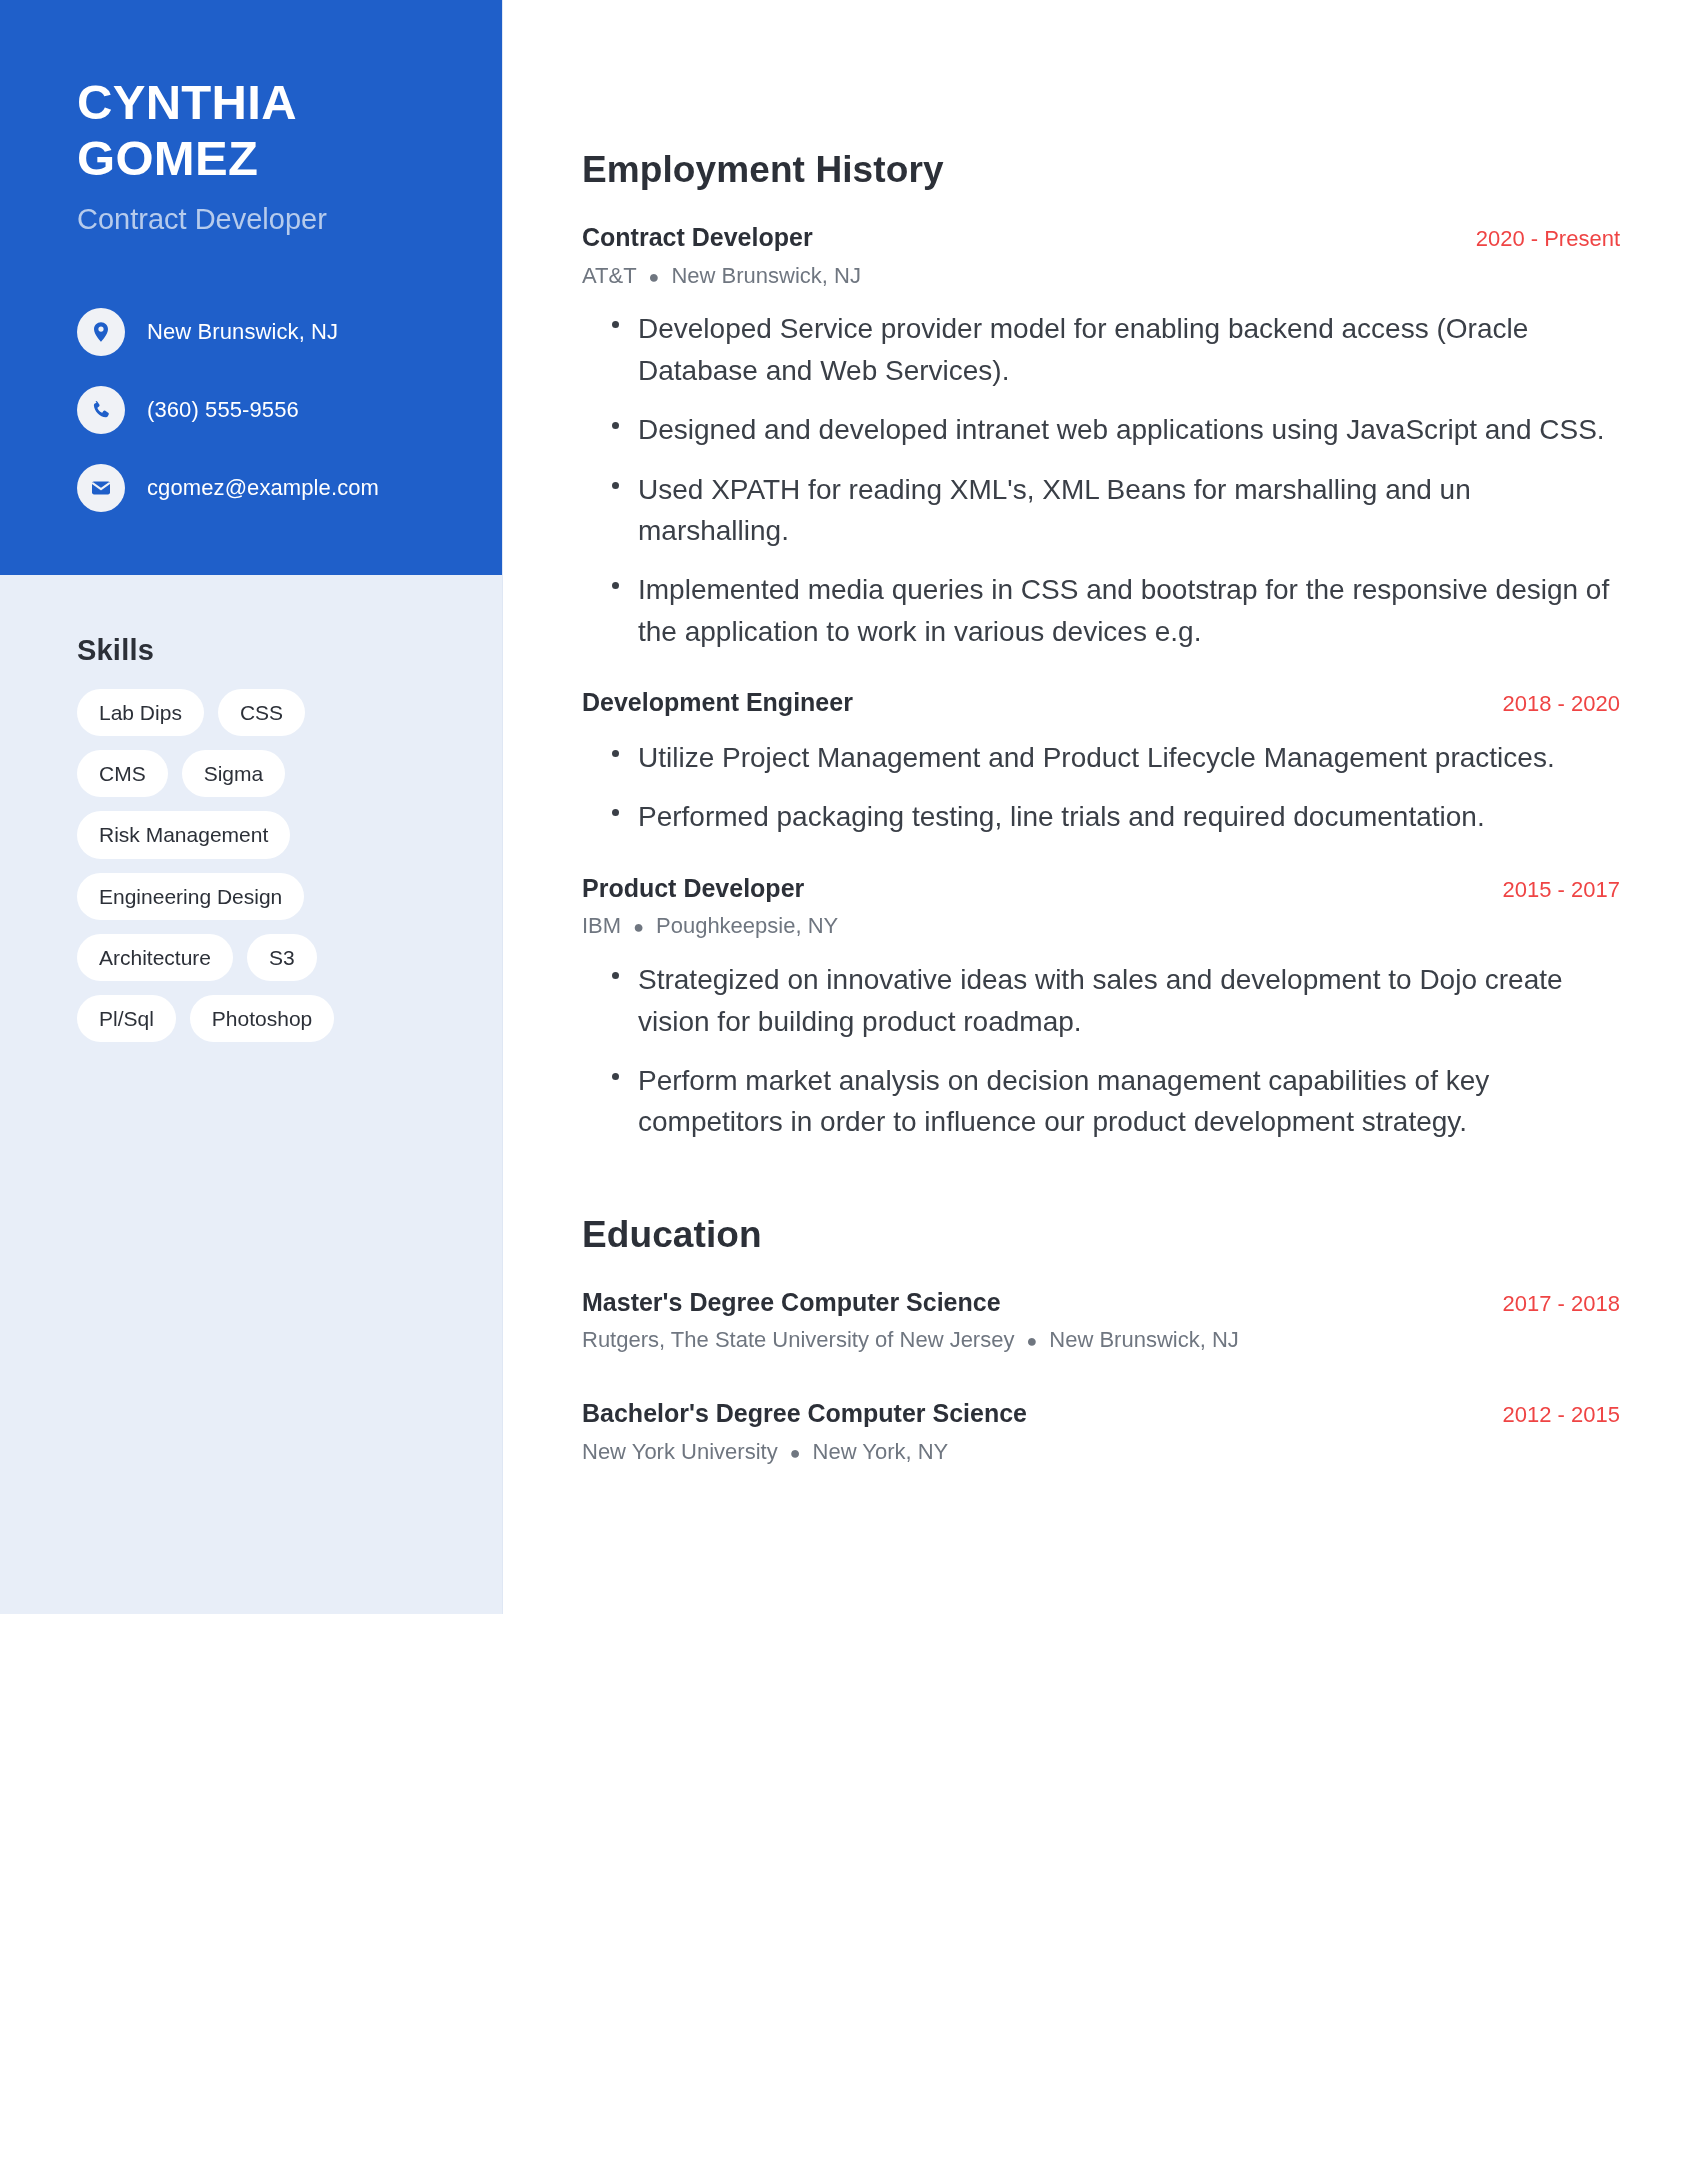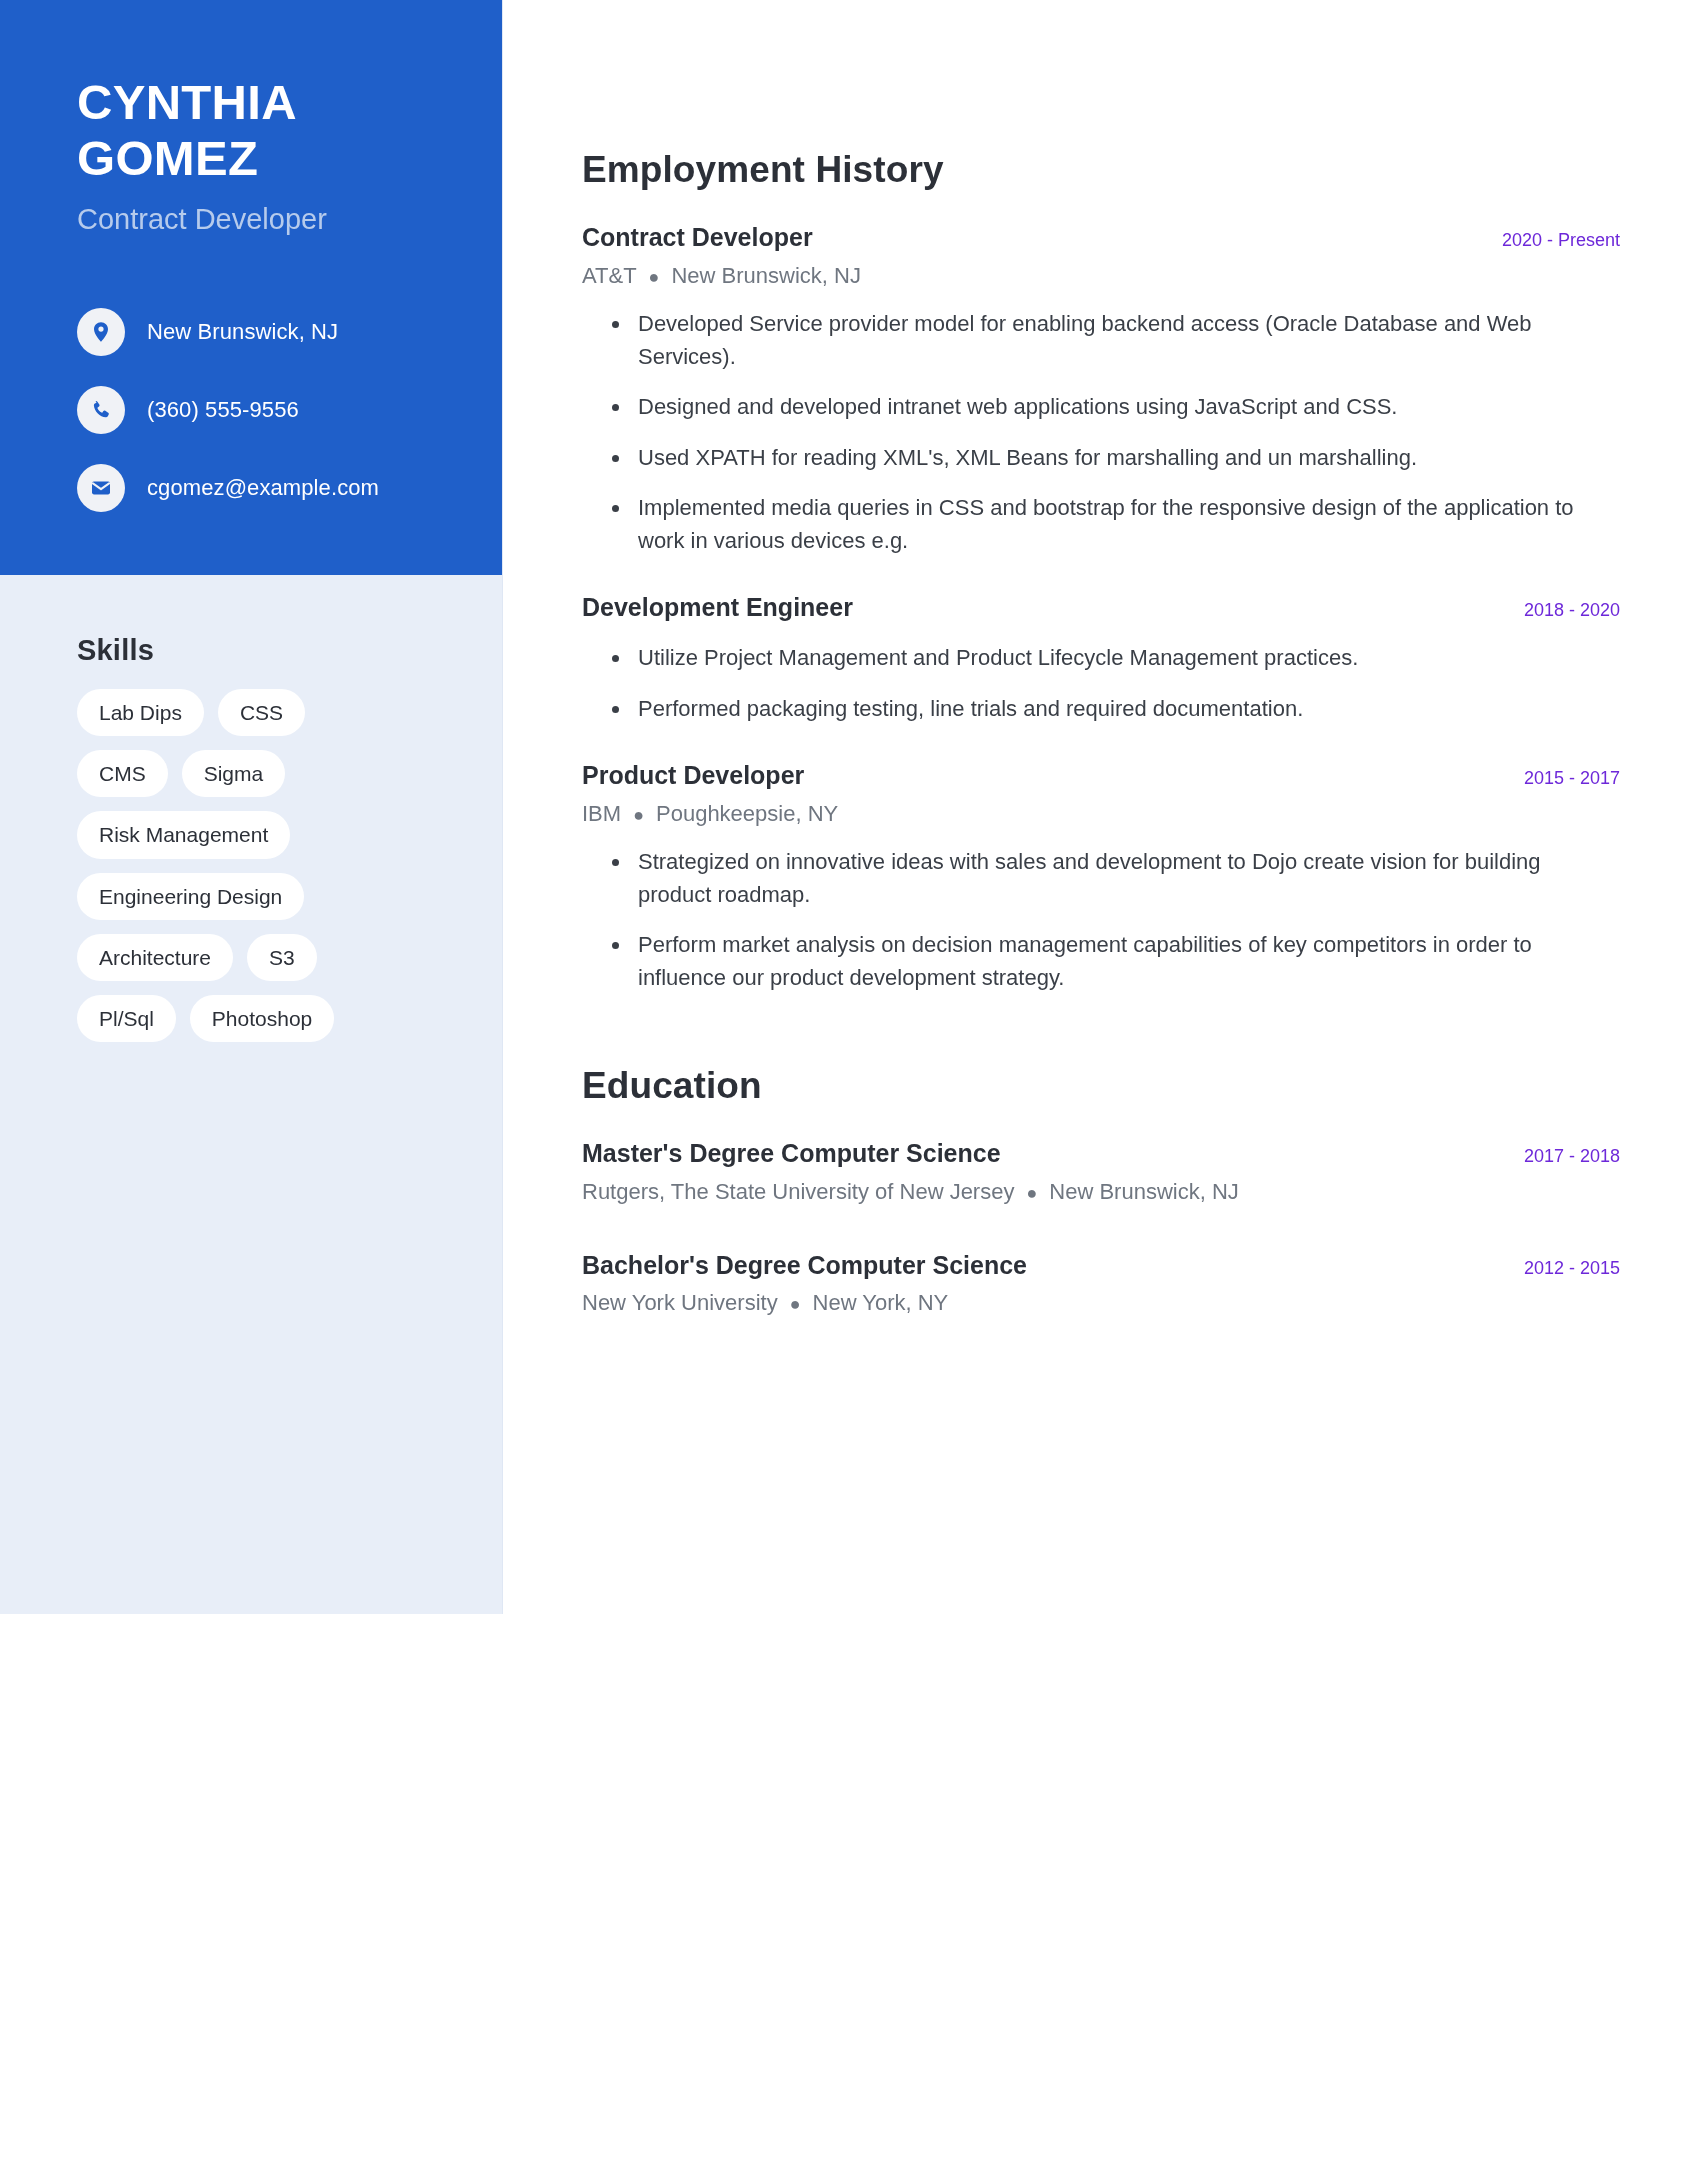--- a/index.html
+++ b/index.html
@@ -141,22 +141,22 @@
     justify-content: space-between;
     gap: 24px;
   }
   .entry-role {
     font-size: 25px;
     font-weight: 700;
     color: #2c3038;
     line-height: 1.3;
   }
   .entry-dates {
-    font-size: 18px;
-    color: #6d28d9;
+    font-size: 22px;
+    color: #ef4444;
     white-space: nowrap;
     line-height: 1.3;
   }
   .entry-meta {
     font-size: 22px;
     color: #6f7680;
     margin-top: 7px;
     line-height: 1.35;
   }
   .entry-meta .sep {
@@ -166,21 +166,21 @@
     vertical-align: middle;
   }
 
   .bullets {
     margin: 18px 0 0 0;
     padding: 0 0 0 30px;
     list-style: none;
   }
   .bullets li {
     position: relative;
-    font-size: 22px;
+    font-size: 28px;
     color: #3a3f47;
     line-height: 1.48;
     margin-bottom: 18px;
     padding-left: 26px;
     max-width: 990px;
   }
   .bullets li:last-child { margin-bottom: 0; }
   .bullets li::before {
     content: "";
     position: absolute;

